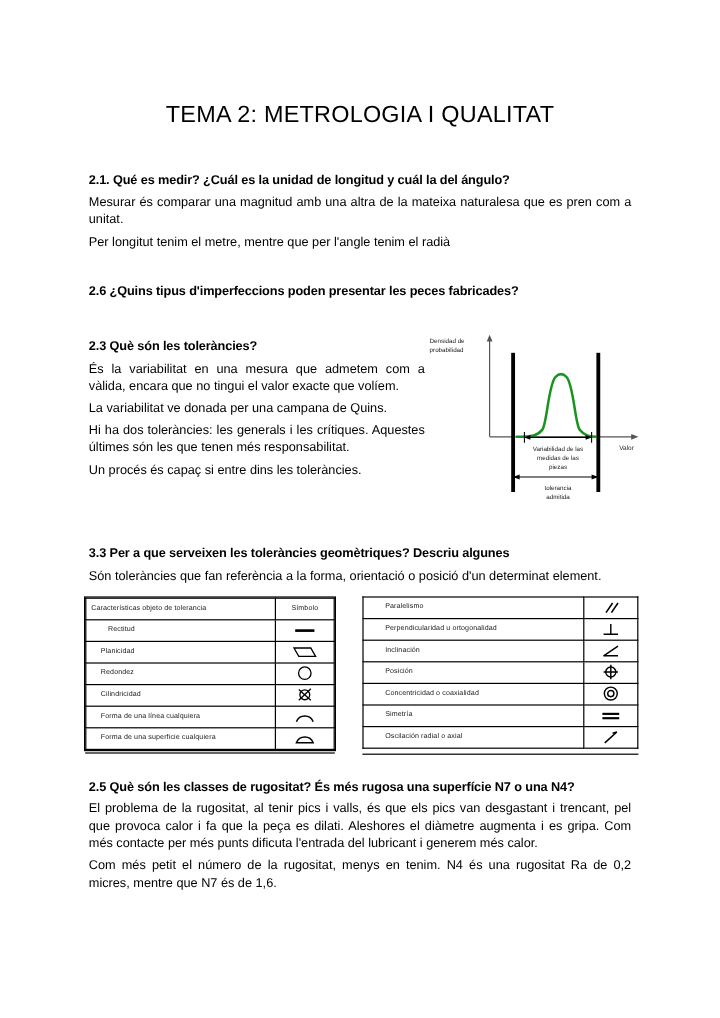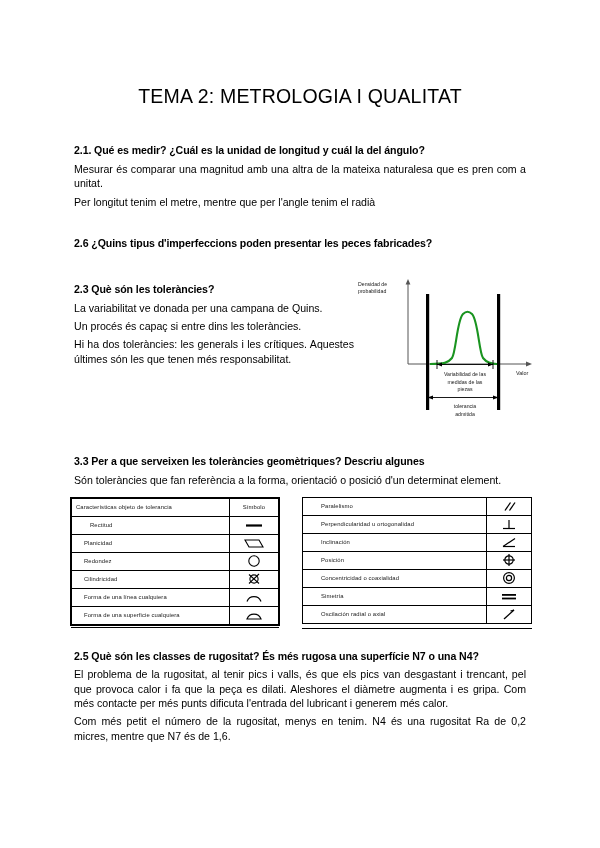--- a/index.html
+++ b/index.html
@@ -138,23 +138,24 @@
     </div>
 
     <div class="sec sec-22">
       <div class="qheading">2.6 ¿Quins tipus d'imperfeccions poden presentar les peces fabricades?</div>
     </div>
 
     <div class="sec sec-23">
       <div class="row-23">
         <div class="col-23-text">
           <div class="qheading">2.3 Què són les toleràncies?</div>
+          <div class="ptext">És la variabilitat en una mesura que admetem com a vàlida, encara que no tingui el valor exacte que volíem.</div>
           <div class="ptext nj">La variabilitat ve donada per una campana de Quins.</div>
+          <div class="ptext">Hi ha dos toleràncies: les generals i les crítiques. Aquestes últimes són les que tenen més responsabilitat.</div>
           <div class="ptext nj">Un procés és capaç si entre dins les toleràncies.</div>
-          <div class="ptext">Hi ha dos toleràncies: les generals i les crítiques. Aquestes últimes són les que tenen més responsabilitat.</div>
         </div>
 
         <div class="col-23-fig">
           <div class="gauss-wrap">
             <svg width="180" height="152" viewBox="0 0 180 152">
 
               <text id="g-ylab1" x="2" y="10" font-family="Liberation Sans, sans-serif" font-size="5.2" fill="#222">Densidad de</text>
               <text id="g-ylab2" x="2" y="17" font-family="Liberation Sans, sans-serif" font-size="5.2" fill="#222">probabilidad</text>
 
               <line x1="52" y1="88" x2="52" y2="6" stroke="#555" stroke-width="1"></line>

